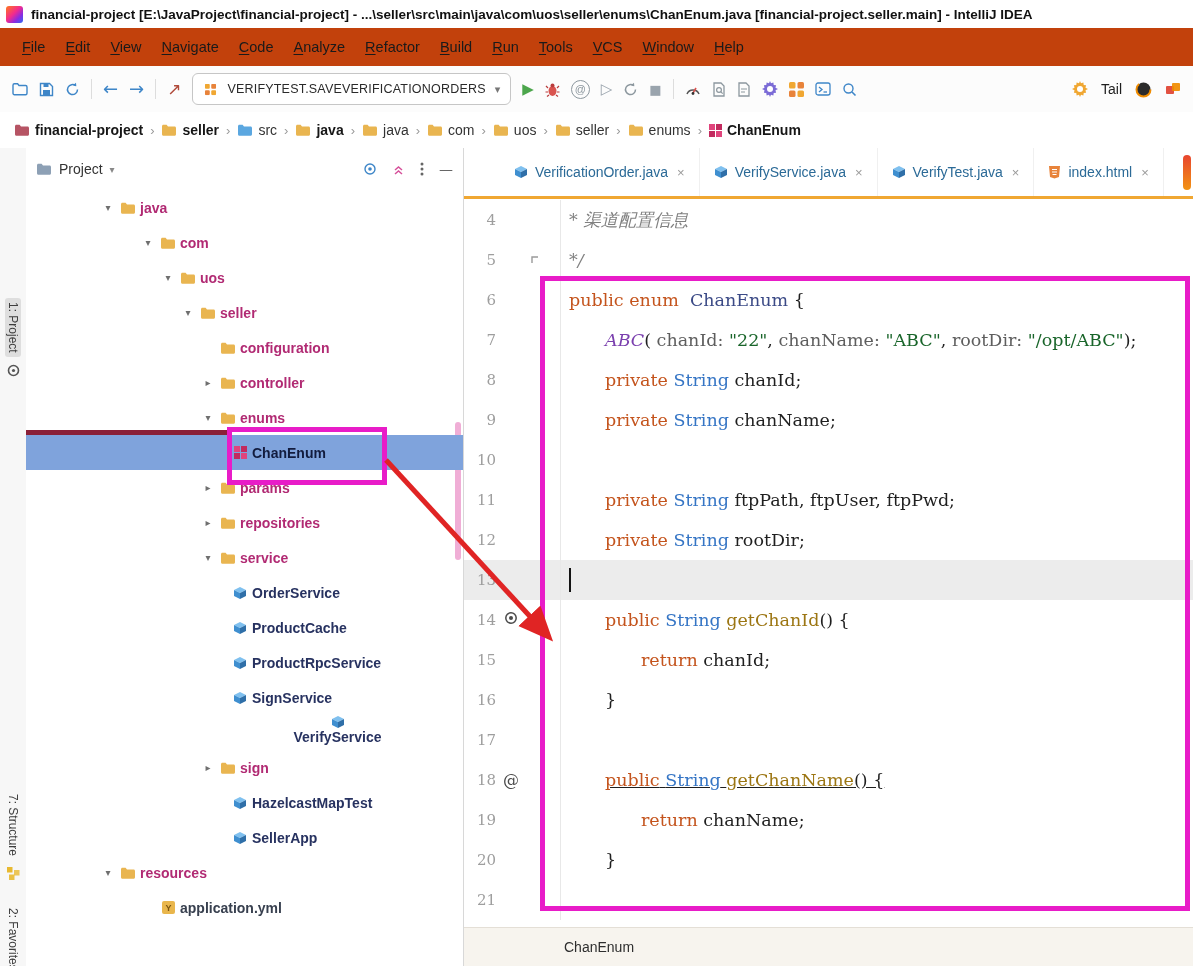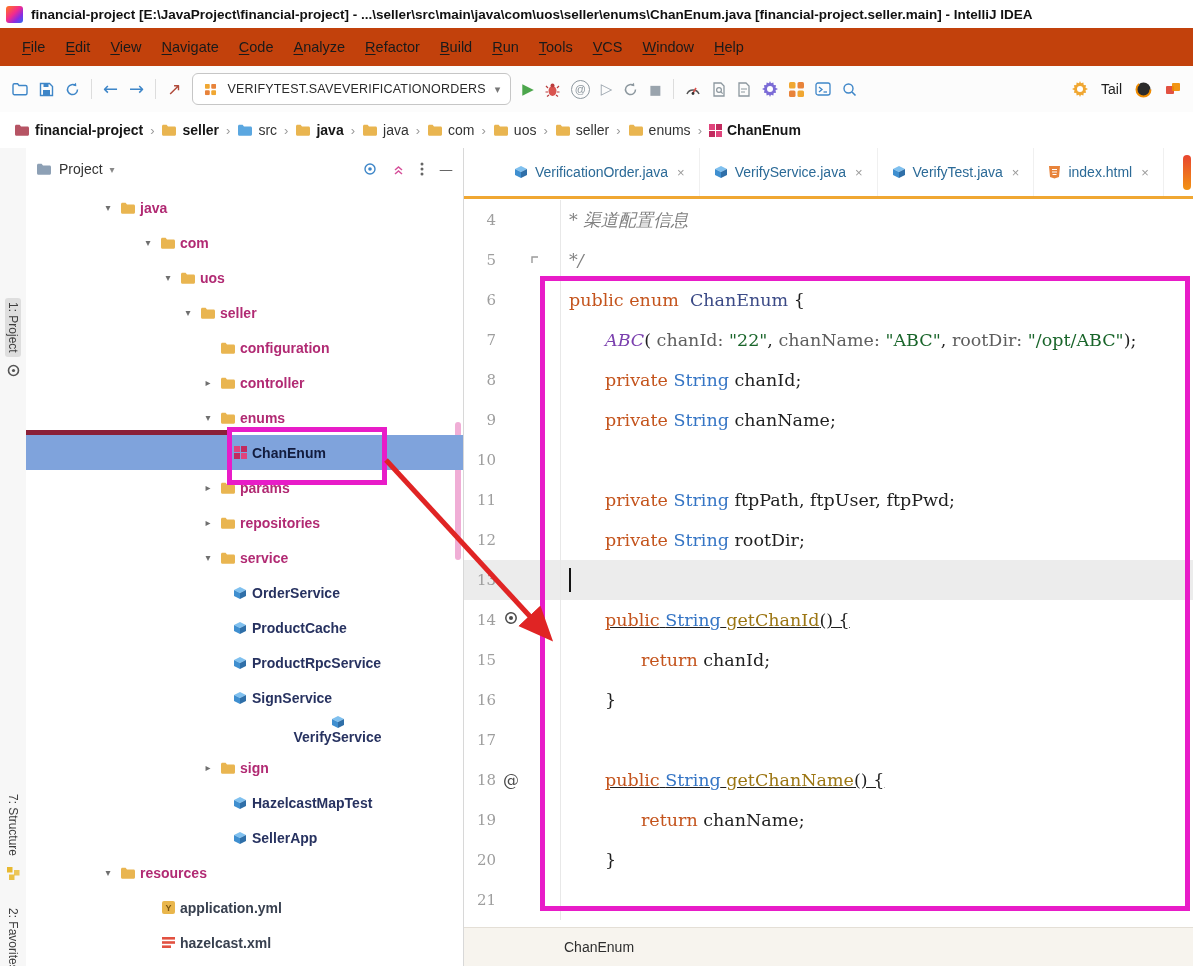--- a/index.html
+++ b/index.html
@@ -593,31 +593,20 @@
       <div class="tree-row " style="padding-left: 114px;">
         <span class="tree-spacer"></span>
         <span class="icon tree-icon">
           <svg width="13" height="13" viewBox="0 0 13 13">
             <rect width="13" height="13" rx="2" fill="#e9b64c"></rect>
             <text x="6.5" y="10" text-anchor="middle" font-size="9" font-family="Liberation Sans,sans-serif" fill="#7a5410" font-weight="bold">Y</text>
           </svg>
         </span>
         <span class="tree-label t-yml">application.yml</span>
       </div>
-      <div class="tree-row " style="padding-left: 114px;">
-        <span class="tree-spacer"></span>
-        <span class="icon tree-icon">
-          <svg width="13" height="13" viewBox="0 0 13 13">
-            <rect y="1" width="13" height="2.6" fill="#e25141"></rect>
-            <rect y="5.2" width="13" height="2.6" fill="#e25141"></rect>
-            <rect y="9.4" width="9" height="2.6" fill="#e25141"></rect>
-          </svg>
-        </span>
-        <span class="tree-label t-xml">hazelcast.xml</span>
-      </div>
     </div>
 </div>
 
 <div class="editor">
   <div class="tabs" id="tabs">
       <div class="tab">
         <span class="icon">
           <svg width="14" height="14" viewBox="0 0 14 14">
             <polygon points="7,1 13,4 7,7 1,4" fill="#7fc0ef"></polygon>
             <polygon points="1,4 7,7 7,13 1,10" fill="#3f8fd0"></polygon>
@@ -753,21 +742,21 @@
         <span class="gutter">
           <span class="lnum">14</span>
           <span class="gicon"><span class="icon">
               <svg width="14" height="14" viewBox="0 0 14 14">
                 <circle cx="7" cy="7" r="5.2" fill="none" stroke="#4a4a4a" stroke-width="1.5"></circle>
                 <circle cx="7" cy="7" r="2" fill="#4a4a4a"></circle>
               </svg>
             </span></span>
           <span class="gfold"></span>
         </span>
-        <span class="code-text" style="padding-left: 44px; text-decoration: underline;"><span class="kw">public</span><span class="pl"> </span><span class="ty">String</span><span class="pl"> </span><span class="mt">getChanId</span><span class="pl">() {</span></span>
+        <span class="code-text" style="padding-left: 44px;"><span class="kw">public</span><span class="pl"> </span><span class="ty">String</span><span class="pl"> </span><span class="mt">getChanId</span><span class="pl">() {</span></span>
       </div>
       <div class="code-line ">
         <span class="gutter">
           <span class="lnum">15</span>
           <span class="gicon"></span>
           <span class="gfold"></span>
         </span>
         <span class="code-text" style="padding-left: 80px;"><span class="kw">return</span><span class="pl"> chanId;</span></span>
       </div>
       <div class="code-line ">

